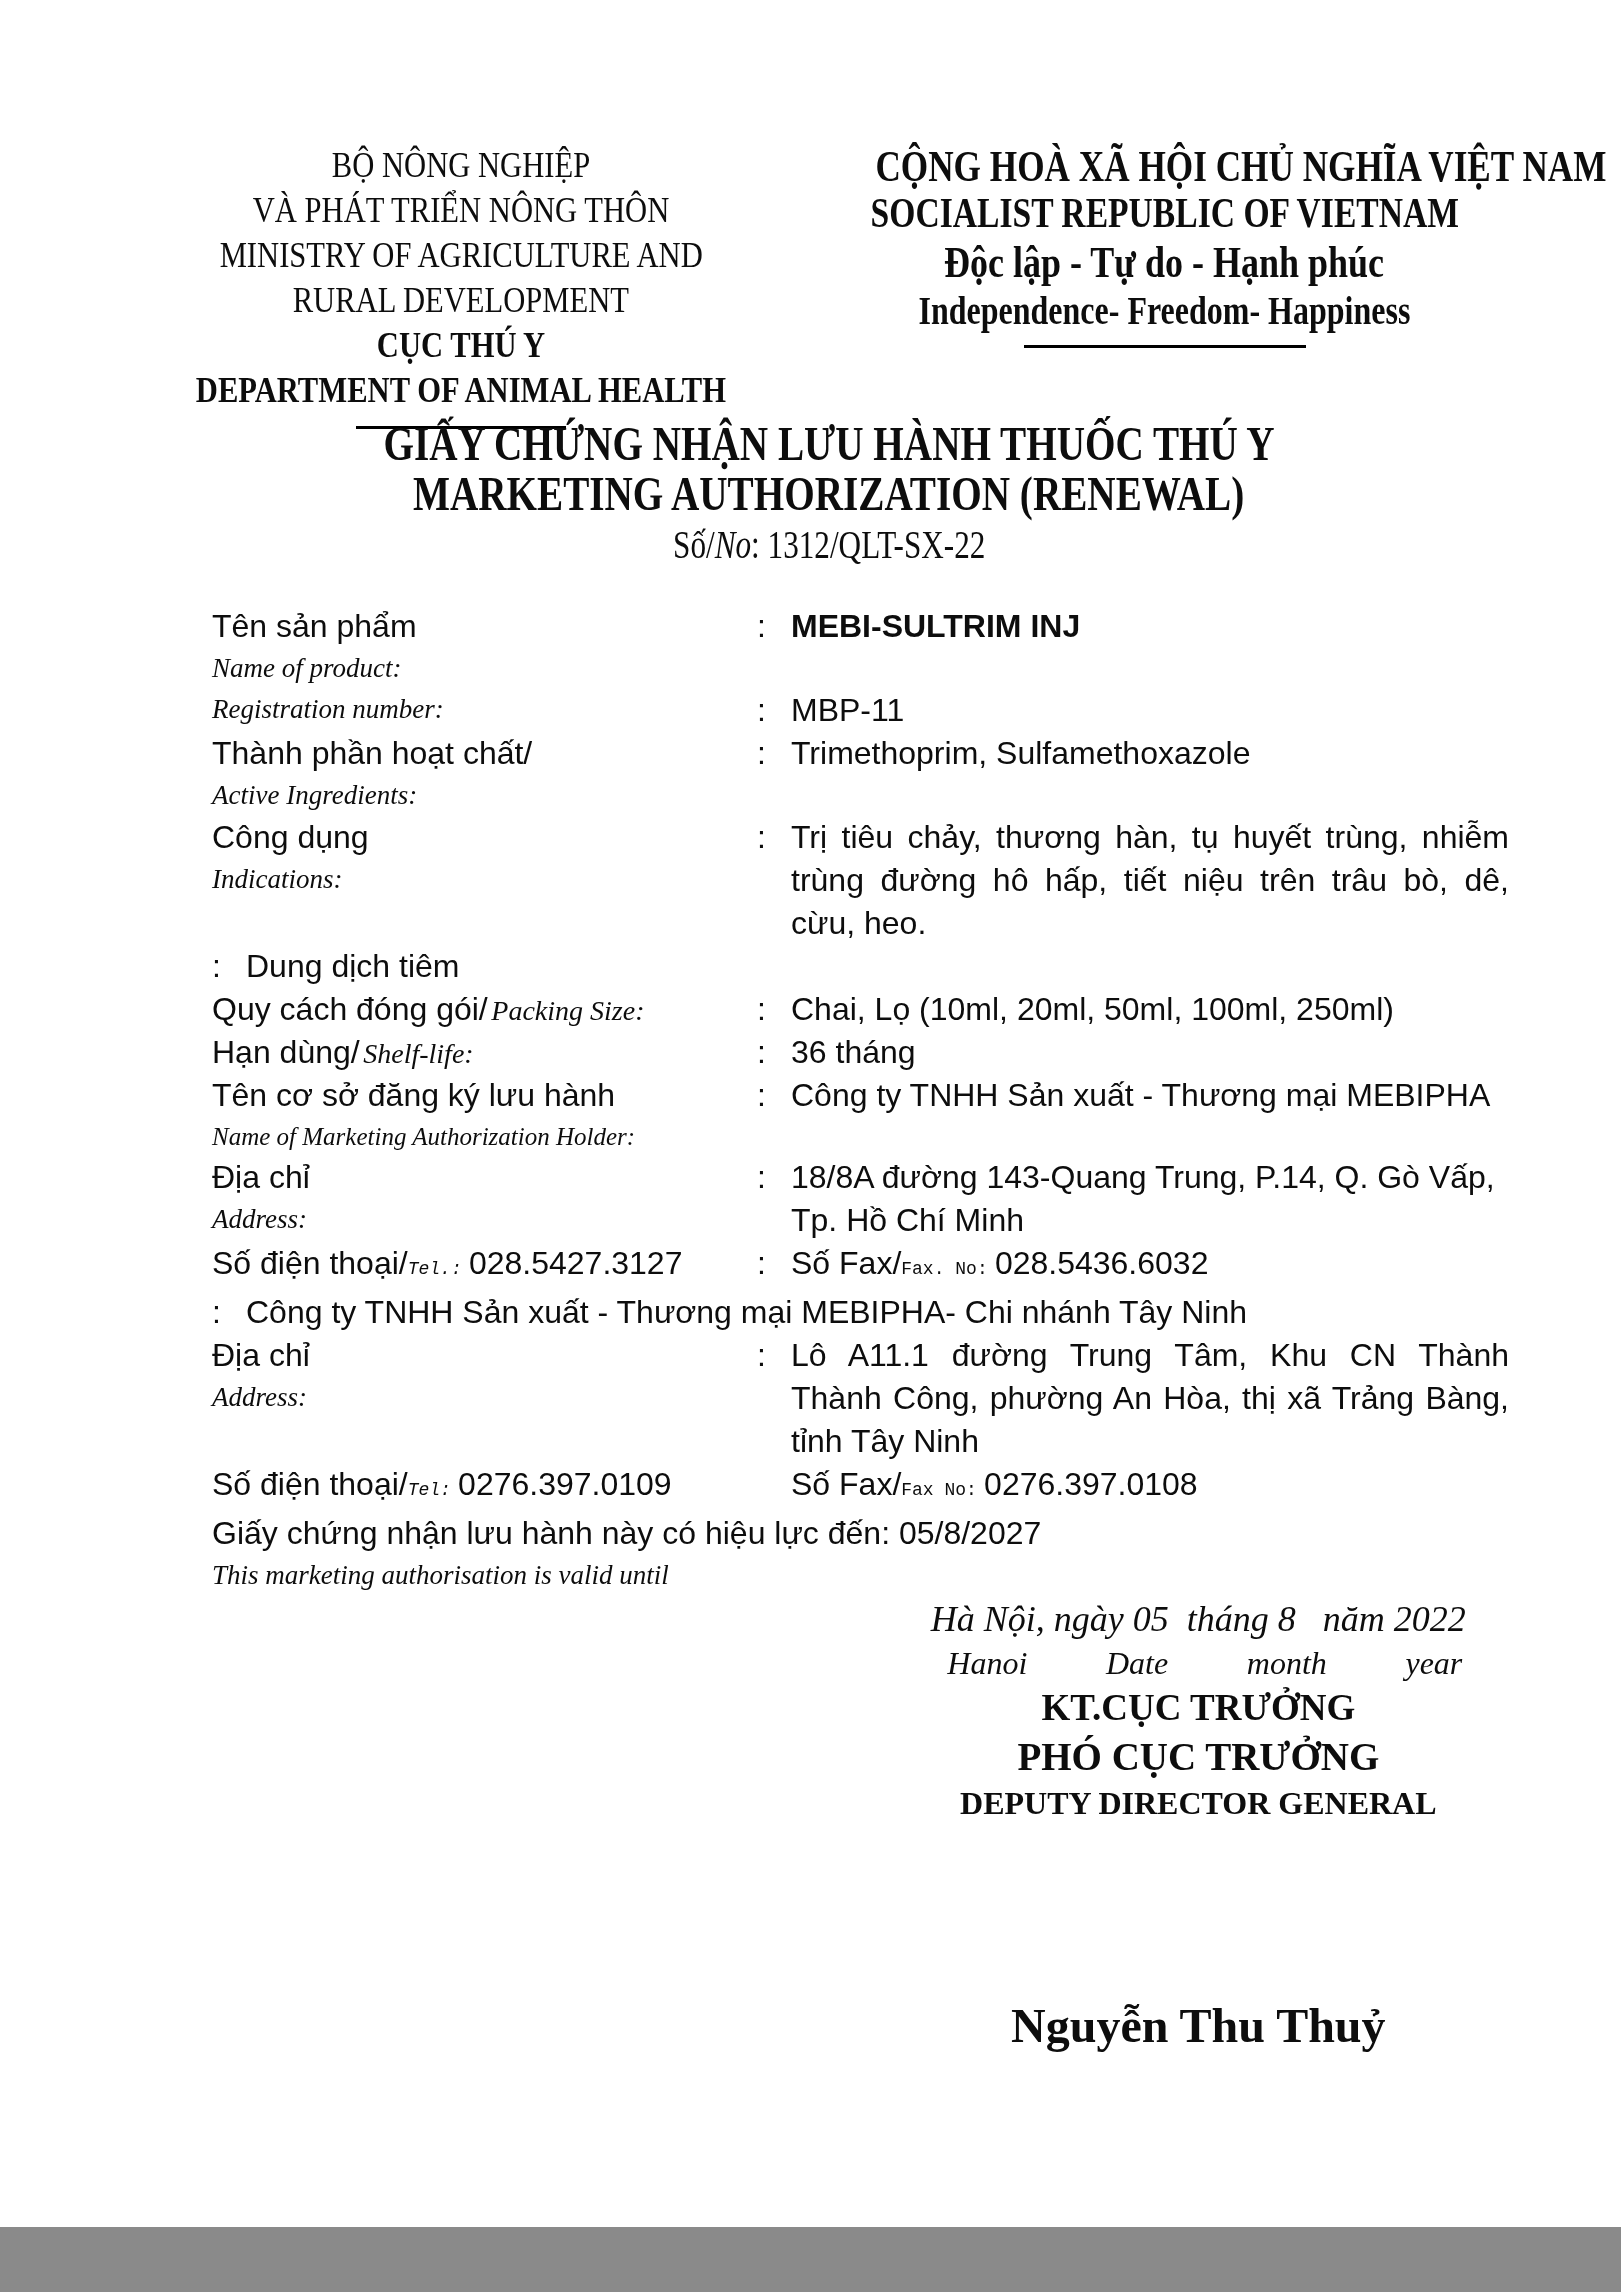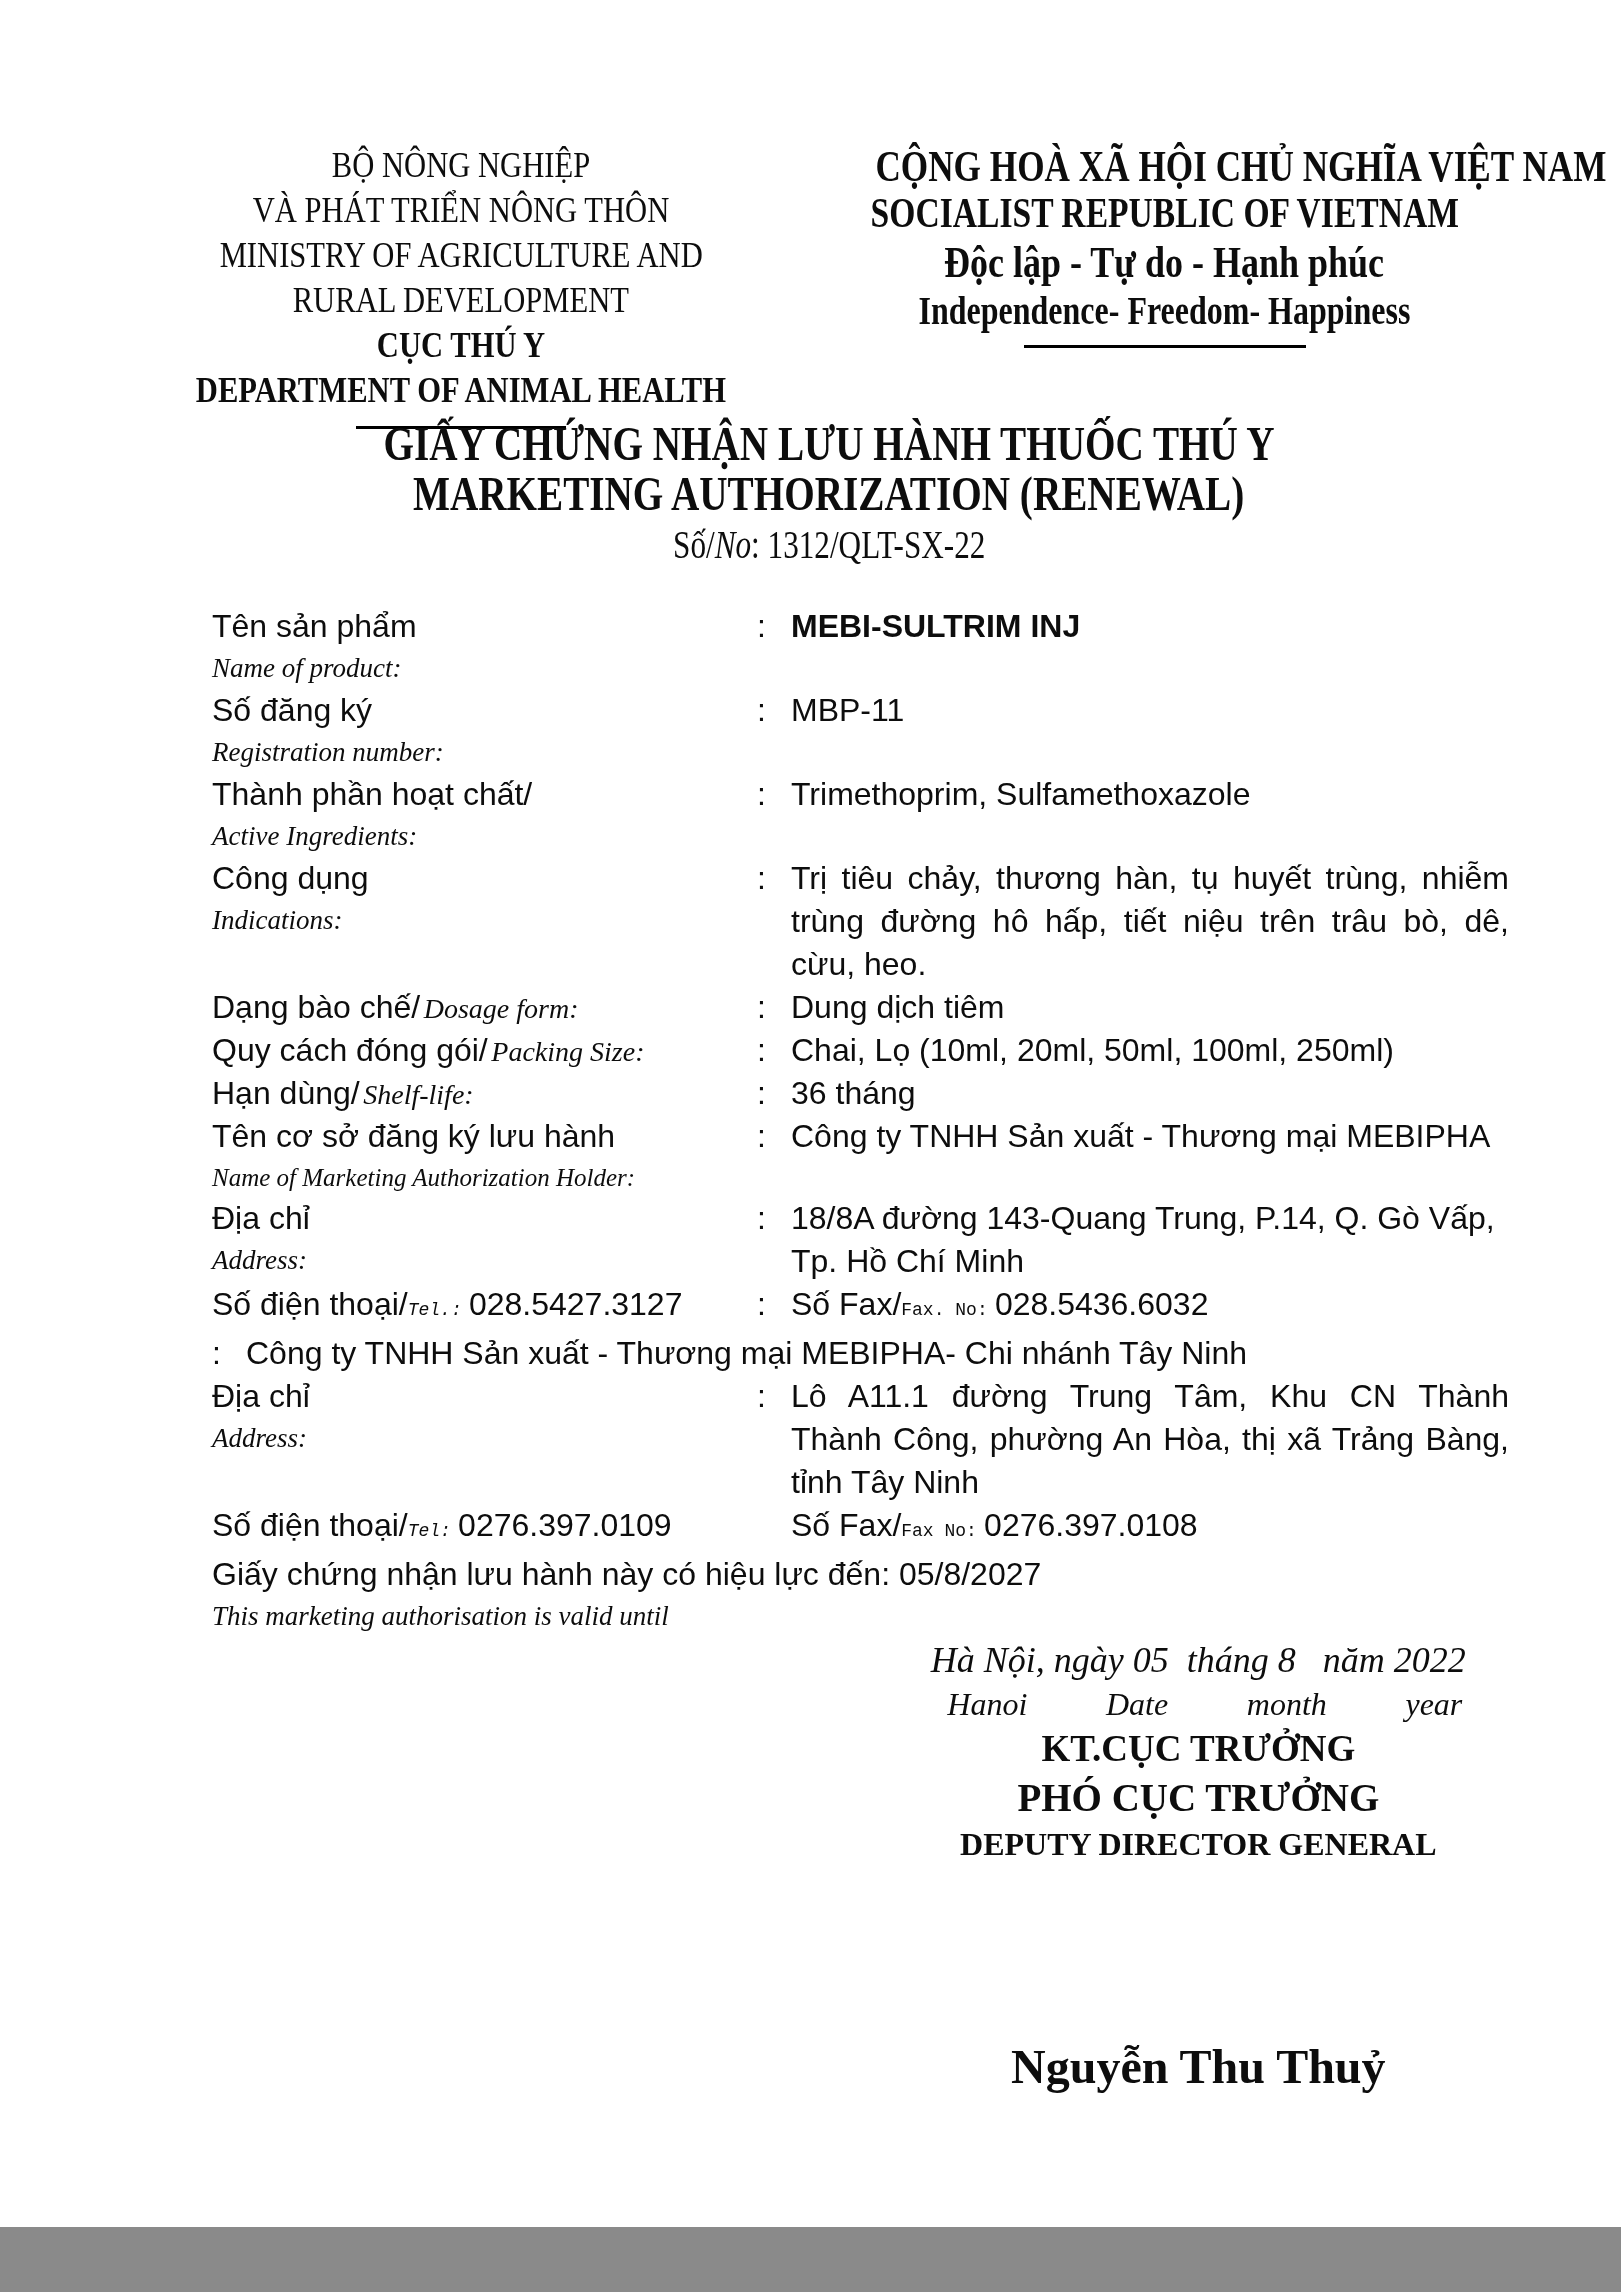--- a/index.html
+++ b/index.html
@@ -95,21 +95,20 @@
       <div class="lbl">
         <div class="vn">Tên sản phẩm</div>
         <div class="en">Name of product:</div>
       </div>
       <div class="sep">:</div>
       <div class="val b">MEBI-SULTRIM INJ</div>
     </div>
 
     <div class="frow">
       <div class="lbl">
-        <div class="vn">Số đăng ký</div>
         <div class="en">Registration  number:</div>
       </div>
       <div class="sep">:</div>
       <div class="val">MBP-11</div>
     </div>
 
     <div class="frow">
       <div class="lbl">
         <div class="vn">Thành phần hoạt chất/</div>
         <div class="en">Active Ingredients:</div>
@@ -121,24 +120,20 @@
     <div class="frow">
       <div class="lbl">
         <div class="vn">Công dụng</div>
         <div class="en">Indications:</div>
       </div>
       <div class="sep">:</div>
       <div class="val just">Trị tiêu chảy, thương hàn, tụ huyết trùng, nhiễm trùng đường hô hấp, tiết niệu trên trâu bò, dê, cừu, heo.</div>
     </div>
 
     <div class="frow">
-      <div class="lbl">
-        <span class="vn">Dạng bào chế/</span>
-        <span class="inline-en">Dosage form:</span>
-      </div>
       <div class="sep">:</div>
       <div class="val">Dung dịch tiêm</div>
     </div>
 
     <div class="frow">
       <div class="lbl">
         <span class="vn">Quy cách đóng gói/</span>
         <span class="inline-en">Packing Size:</span>
       </div>
       <div class="sep">:</div>

